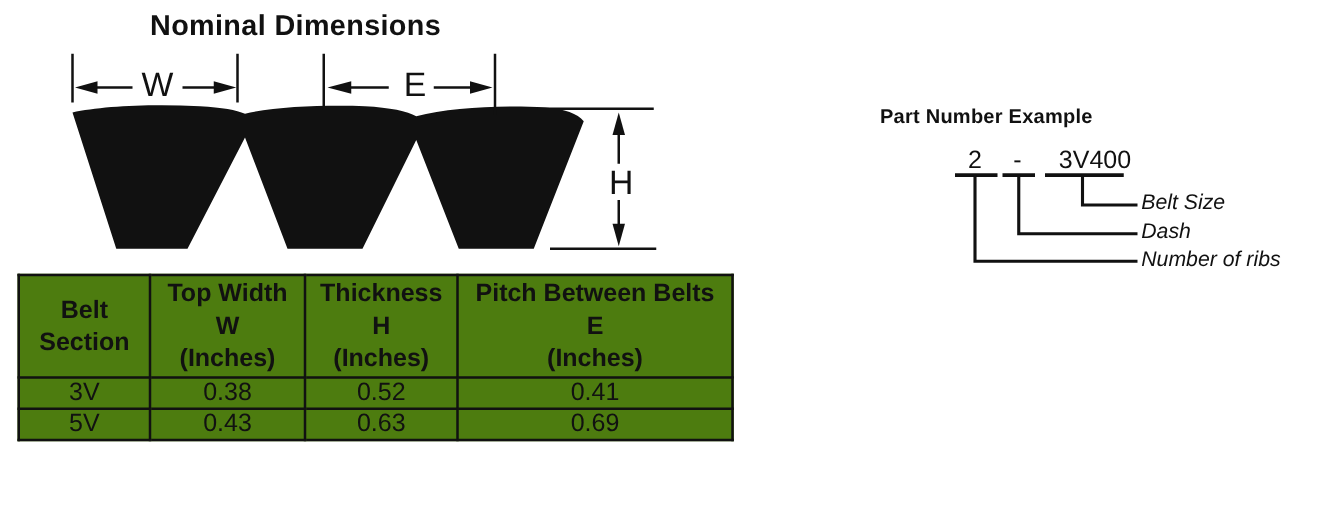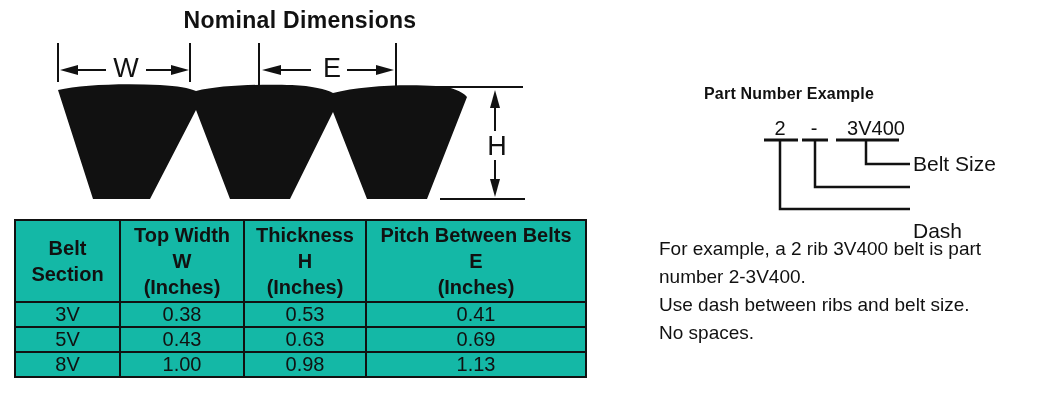--- a/index.html
+++ b/index.html
@@ -12,41 +12,41 @@
     position: relative;
     width: 1064px;
     height: 412px;
     background: #ffffff;
     overflow: hidden;
   }
   .abs { position: absolute; }
 
   .diagram-title {
     left: 120px; top: 7px; width: 360px;
-    text-align: center;
+    text-align: left;
     font-size: 23px; font-weight: bold;
     letter-spacing: 0.3px;
   }
   .dim-label {
     font-size: 27px;
     font-weight: 400;
     color: #111;
     text-align: center;
   }
   .dim-w { left: 106px; top: 53px; width: 40px; }
   .dim-e { left: 312px; top: 53px; width: 40px; }
   .dim-h { left: 483px; top: 131px; width: 28px; }
 
   
   .spec-table {
     position: absolute;
     left: 14px; top: 219px;
     border-collapse: collapse;
     table-layout: fixed;
-    background: #14b8a6;
+    background: #4d7c0f;
   }
   .spec-table td, .spec-table th {
     border: 2px solid #111111;
     text-align: center;
     vertical-align: middle;
     font-size: 20px;
     padding: 0;
   }
   .spec-table th {
     font-weight: bold;
@@ -62,25 +62,26 @@
     letter-spacing: 0.2px;
   }
   .part-token {
     font-size: 20px;
     text-align: center;
   }
   .tok-ribs { left: 763px; top: 117px; width: 34px; }
   .tok-dash { left: 800px; top: 117px; width: 28px; }
   .tok-size { left: 844px; top: 117px; width: 64px; }
   .callout-label {
-    font-size: 21px;
+    font-size: 17px;
     white-space: nowrap;
+    font-style: italic;
   }
   .lbl-size { left: 913px; top: 152px; }
-  .lbl-dash { left: 913px; top: 175px; margin-top: 44px; }
+  .lbl-dash { left: 913px; top: 175px; }
   .lbl-ribs { left: 913px; top: 198px; }
 
   .notes {
     left: 659px; top: 235px; width: 400px;
     font-size: 19px;
     line-height: 28px;
   }
 </style>
 </head>
 <body>
@@ -155,35 +156,29 @@
       </th>
       <th>
         <div>Pitch Between Belts</div>
         <div>E</div>
         <div>(Inches)</div>
       </th>
     </tr>
     <tr>
       <td>3V</td>
       <td>0.38</td>
-      <td>0.53</td>
+      <td>0.52</td>
       <td>0.41</td>
     </tr>
     <tr>
       <td>5V</td>
       <td>0.43</td>
       <td>0.63</td>
       <td>0.69</td>
     </tr>
-    <tr>
-      <td>8V</td>
-      <td>1.00</td>
-      <td>0.98</td>
-      <td>1.13</td>
-    </tr>
   </tbody>
     </table>
 
   <div class="abs part-title">Part Number Example</div>
 
   <div class="abs part-token tok-ribs">2</div>
   <div class="abs part-token tok-dash">-</div>
   <div class="abs part-token tok-size">3V400</div>
 
   <svg class="abs" style="left:650px; top:80px;" width="414" height="145" viewBox="0 0 414 145">
@@ -194,21 +189,16 @@
 
     <path d="M216,60 L216,84 L260,84" fill="none" stroke="#111" stroke-width="2.5"></path>
 
     <path d="M165,60 L165,107 L260,107" fill="none" stroke="#111" stroke-width="2.5"></path>
 
     <path d="M130,60 L130,129 L260,129" fill="none" stroke="#111" stroke-width="2.5"></path>
   </svg>
 
   <div class="abs callout-label lbl-size">Belt Size</div>
   <div class="abs callout-label lbl-dash">Dash</div>
-
-  <div class="abs notes">
-    <div>For example, a 2 rib 3V400 belt is part</div>
-    <div>number 2-3V400.</div>
-    <div>Use dash between ribs and belt size.</div>
-    <div>No spaces.</div>
-  </div>
+  <div class="abs callout-label lbl-ribs">Number of ribs</div>
+
 
 </div>
 
 </body></html>

